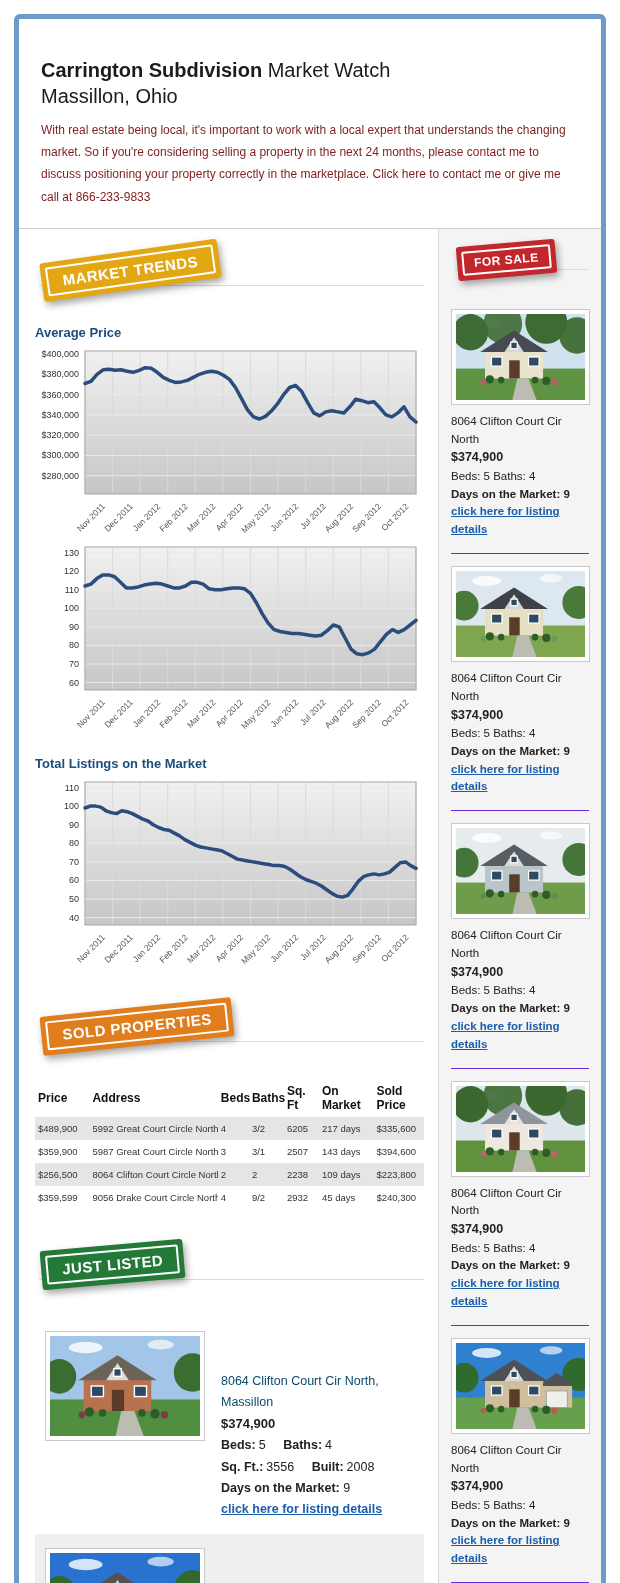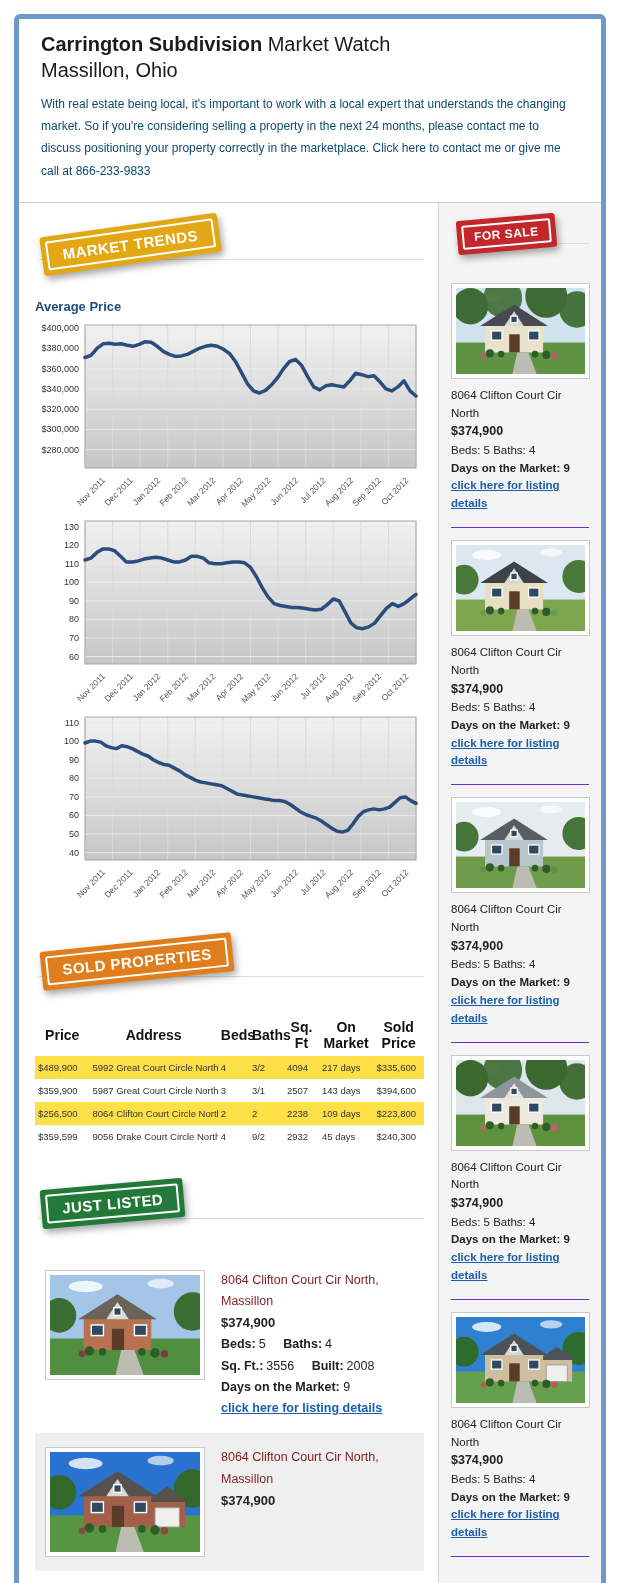--- a/index.html
+++ b/index.html
@@ -1,52 +1,52 @@
 <!DOCTYPE html>
 <html style="--frame: #6d9ac9; --heading: #1d4d7c; --link: #1a5dab; --gold: #e3a714; --red: #c4272b; --orange: #e07e1e; --green: #237a38;"><head>
 <meta charset="utf-8">
 <style>
   html,body{margin:0;padding:0;background:#fff;}
   body{width:620px;font-family:"Liberation Sans",sans-serif;color:#222;-webkit-font-smoothing:antialiased;}
   .frame{margin:14px 14px 8px;border:5px solid var(--frame,#6d9ac9);border-radius:6px;background:#fff;overflow:hidden;}
-  .header{padding:6px 22px 4px;}
+  .header{padding:32px 22px 4px;}
   h1{font-size:20px;line-height:1.3;margin:6px 0 2px;font-weight:normal;color:#1b1b1b;}
   h1 .b{font-weight:bold;}
   h1 .line2{display:block;}
-  .intro{font-size:12px;line-height:1.85;color:#0c4a6e;margin:10px 0 16px;max-width:560px;}
+  .intro{font-size:12px;line-height:1.85;color:#7f1d1d;margin:10px 0 16px;max-width:560px;}
   .cols{display:flex;border-top:1px solid #ccc;align-items:stretch;}
   .main{flex:1;min-width:0;padding:12px 14px 26px 16px;}
   .sidebar{width:163px;box-sizing:border-box;background:#f4f4f4;border-left:1px solid #d6d6d6;padding:12px 12px 18px;}
   
   .badge-row{position:relative;margin:10px 0 16px;height:56px;}
   .badge-row .rule{position:absolute;left:4px;right:0;top:34px;border-top:1px solid #ddd;}
   .badge{position:relative;display:inline-block;padding:5px;border-radius:3px;box-shadow:2px 4px 7px rgba(0,0,0,.35);margin-left:6px;}
   .badge .inner{display:block;border:2px solid #fff;border-radius:2px;padding:4px 14px;color:#fff;font-weight:bold;font-size:15px;letter-spacing:.5px;white-space:nowrap;}
   .badge.gold{background:var(--gold);transform:rotate(-8deg);}
   .badge.orange{background:var(--orange);transform:rotate(-6deg);}
   .badge.green{background:var(--green);transform:rotate(-5deg);}
   .badge-row.sb{height:44px;margin:2px 0 10px;}
   .badge-row.sb .rule{top:26px;}
   .badge.red{background:var(--red);transform:rotate(-5deg);}
   .badge.red .inner{font-size:12px;padding:3px 10px;}
   
   .chart-title{color:var(--heading);font-size:13px;font-weight:bold;margin:18px 0 6px;}
   svg.chart{display:block;}
   
   table.sold{width:100%;border-collapse:collapse;table-layout:fixed;font-size:9.5px;margin-top:4px;}
-  table.sold th{text-align:center;font-size:14px;color:#111;padding:5px 3px;font-weight:bold;}
+  table.sold th{text-align:left;font-size:12px;color:#111;padding:5px 3px;font-weight:bold;}
   table.sold td{padding:6px 3px;color:#333;overflow:hidden;white-space:nowrap;}
-  table.sold tr.alt{background:#fde047;}
+  table.sold tr.alt{background:#e5e5e5;}
   
   .jl-item{display:flex;gap:16px;padding:14px 10px;align-items:flex-start;}
   .jl-item.alt{background:#efefef;}
   .photo-frame{background:#fff;border:1px solid #c9c9c9;padding:4px;flex:none;}
   .jl-item .ph{width:150px;height:100px;}
   .jl-text{font-size:12.5px;line-height:1.7;}
-  .jl-addr{color:#7f1d1d;}
+  .jl-addr{color:#0c4a6e;margin-top:40px;}
   .jl-price{font-weight:bold;font-size:13px;}
   .jl-specs .lbl{font-weight:bold;margin-right:3px;}
   .jl-specs .grp{margin-right:14px;white-space:nowrap;}
   .jl-days .lbl{font-weight:bold;}
   .link{color:var(--link);font-weight:bold;text-decoration:underline;cursor:pointer;}
   
   .card{padding:12px 0 14px;border-bottom:1px solid #6d28d9;font-size:11.5px;line-height:1.55;}
   .card .ph{width:129px;height:86px;}
   .card .photo-frame{display:inline-block;margin-bottom:8px;}
   .card-price{font-weight:bold;font-size:12.5px;}
@@ -174,20 +174,21 @@
             <text transform="translate(236.2,161) rotate(-45)" text-anchor="end" font-size="8.5" fill="#555">May 2012</text>
             <text transform="translate(263.8,161) rotate(-45)" text-anchor="end" font-size="8.5" fill="#555">Jun 2012</text>
             <text transform="translate(291.4,161) rotate(-45)" text-anchor="end" font-size="8.5" fill="#555">Jul 2012</text>
             <text transform="translate(318.9,161) rotate(-45)" text-anchor="end" font-size="8.5" fill="#555">Aug 2012</text>
             <text transform="translate(346.5,161) rotate(-45)" text-anchor="end" font-size="8.5" fill="#555">Sep 2012</text>
             <text transform="translate(374.1,161) rotate(-45)" text-anchor="end" font-size="8.5" fill="#555">Oct 2012</text>
           </svg>
       </div>
 
       <div>
+        <div class="chart-title">Total Listings on the Market</div>
         <svg class="chart" width="386" height="196" viewBox="0 0 386 196">
             <defs>
               <linearGradient id="g2" x1="0" y1="0" x2="0" y2="1">
                 <stop offset="0" stop-color="#f1f1f1"></stop>
                 <stop offset="1" stop-color="#c6c6c6"></stop>
               </linearGradient>
             </defs>
             <rect x="50" y="5" width="331" height="143" fill="url(#g2)"></rect>
             <line x1="50" y1="5" x2="50" y2="148" stroke="#dadada" stroke-width="1"></line>
             <line x1="77.58333333333333" y1="5" x2="77.58333333333333" y2="148" stroke="#dadada" stroke-width="1"></line>
@@ -260,21 +261,21 @@
               <th>On Market</th>
               <th>Sold Price</th>
             </tr>
           </thead>
         <tbody id="sold-tbody">
             <tr class="alt">
               <td>$489,900</td>
               <td>5992 Great Court Circle Northwest</td>
               <td>4</td>
               <td>3/2</td>
-              <td>4094</td>
+              <td>6205</td>
               <td>217 days</td>
               <td>$335,600</td>
             </tr>
             <tr>
               <td>$359,900</td>
               <td>5987 Great Court Circle Northwest</td>
               <td>3</td>
               <td>3/1</td>
               <td>2507</td>
               <td>143 days</td>

